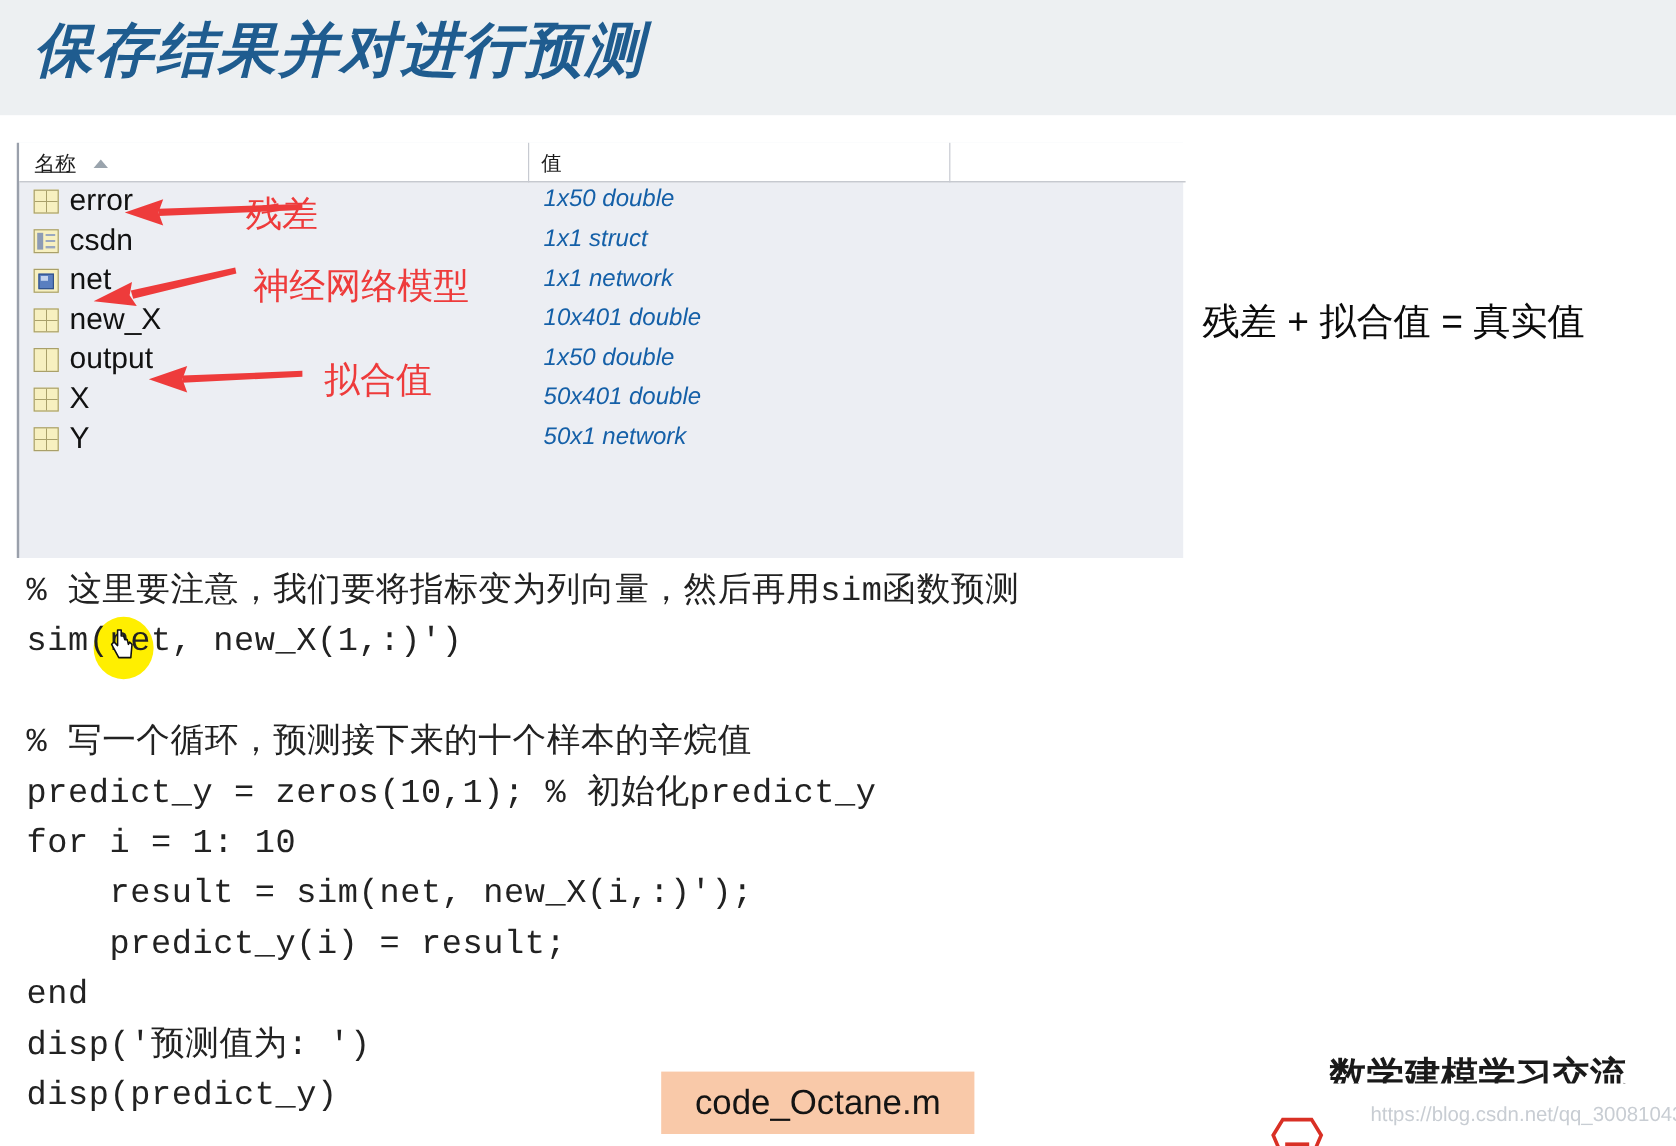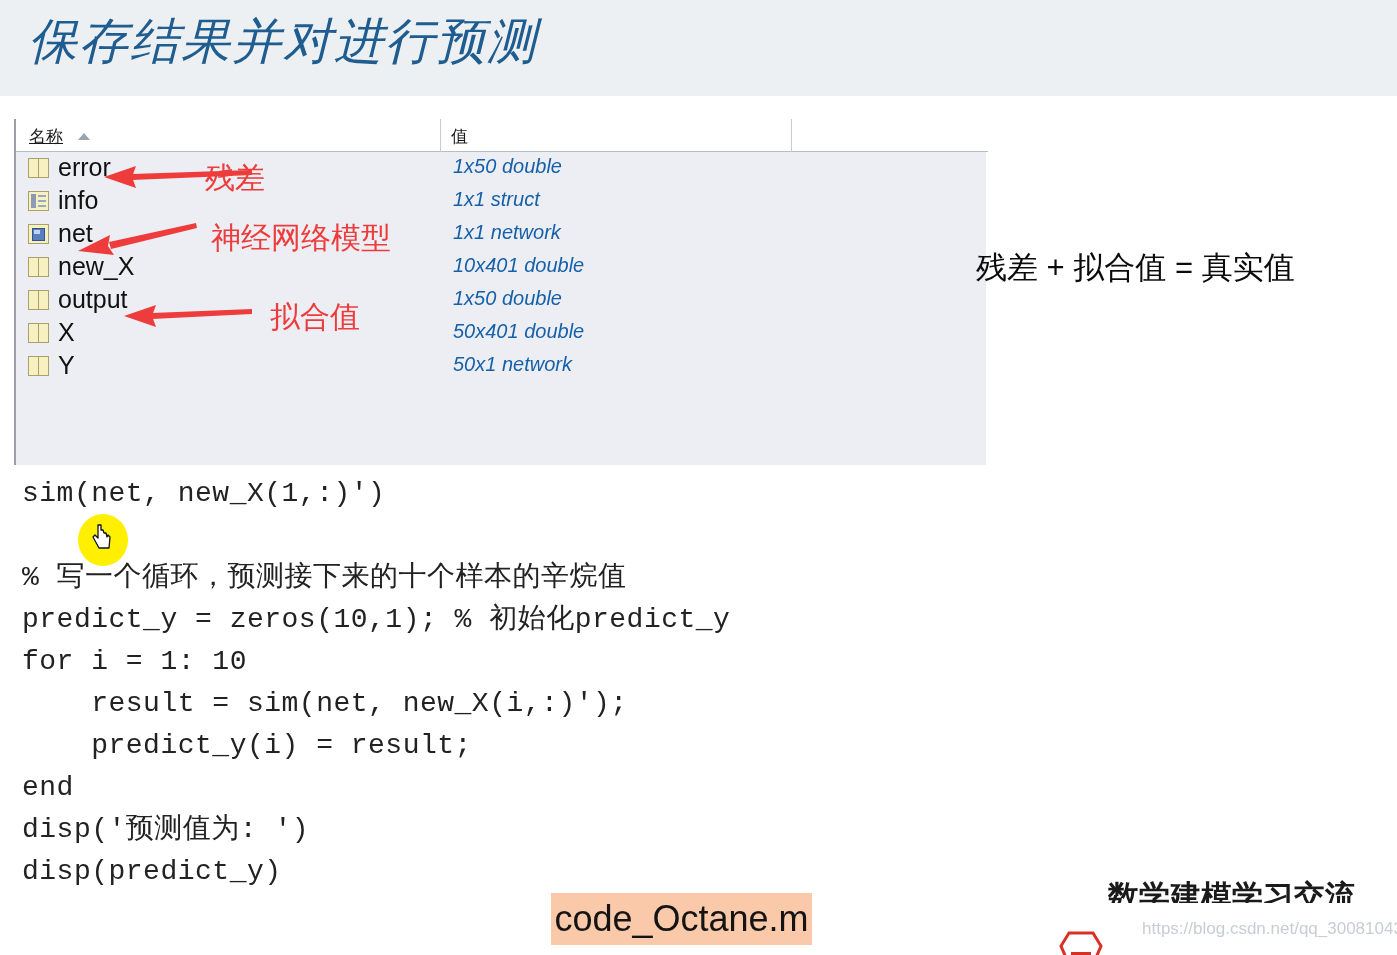--- a/index.html
+++ b/index.html
@@ -23,21 +23,21 @@
     width: 1397px;
     height: 96px;
     background: #edf0f2;
   }
   #page-title {
     position: absolute;
     left: 28px;
     top: 9px;
     font-family: "Liberation Serif", serif;
     font-size: 49px;
-    font-weight: 400;
+    font-weight: 700;
     font-style: italic;
     letter-spacing: 2px;
     color: #1f5c8f;
     white-space: nowrap;
   }
 
   
   #workspace-panel {
     position: absolute;
     left: 14px;
@@ -188,21 +188,21 @@
   #annot-nn-text       { left: 189px; top: 218px; }
   #annot-fitted-text   { left: 248px; top: 297px; }
 
   #annot-arrow-residual { left: 104px; top: 161px; }
   #annot-arrow-nn       { left: 78px;  top: 222px; }
   #annot-arrow-fitted   { left: 124px; top: 300px; }
 
   
   #formula-note {
     position: absolute;
-    left: 976px;
+    left: 1002px;
     top: 247px;
     font-family: "Liberation Sans", sans-serif;
     font-size: 31px;
     color: #0b0b0b;
     white-space: nowrap;
   }
 
   
   #code-area {
     position: absolute;
@@ -248,21 +248,21 @@
     top: 893px;
     width: 261px;
     height: 52px;
     background: #f9c9a9;
     display: flex;
     align-items: center;
     justify-content: center;
   }
   #code-file-chip-label {
     font-family: "Liberation Sans", sans-serif;
-    font-size: 36px;
+    font-size: 29px;
     color: #141414;
     white-space: nowrap;
   }
 
   
   #watermark-url {
     position: absolute;
     left: 1142px;
     top: 919px;
     font-family: "Liberation Sans", sans-serif;
@@ -308,21 +308,21 @@
       <div class="ws-header-label" id="ws-header-value">值</div>
     </div>
 
     <div class="ws-row" style="top:33px;text-decoration:underline;">
       <div class="ws-icon icon-matrix"></div>
       <div class="ws-name">error</div>
       <div class="ws-value">1x50 double</div>
     </div>
     <div class="ws-row" style="top:66px;">
       <div class="ws-icon icon-struct"></div>
-      <div class="ws-name">info</div>
+      <div class="ws-name">csdn</div>
       <div class="ws-value">1x1 struct</div>
     </div>
     <div class="ws-row" style="top:99px;">
       <div class="ws-icon icon-object"></div>
       <div class="ws-name">net</div>
       <div class="ws-value">1x1 network</div>
     </div>
     <div class="ws-row" style="top:132px;">
       <div class="ws-icon icon-matrix"></div>
       <div class="ws-name">new_X</div>
@@ -360,20 +360,21 @@
 
   <div class="annot-text" id="annot-residual-text">残差</div>
   <div class="annot-text" id="annot-nn-text">神经网络模型</div>
   <div class="annot-text" id="annot-fitted-text">拟合值</div>
 
   <div id="formula-note">残差 + 拟合值 = 真实值</div>
 
   <div id="cursor-highlight"></div>
 
   <div id="code-area">
+    <div class="code-line">% 这里要注意，我们要将指标变为列向量，然后再用sim函数预测</div>
     <div class="code-line">sim(net, new_X(1,:)')</div>
     <div class="code-line code-blank"></div>
     <div class="code-line">% 写一个循环，预测接下来的十个样本的辛烷值</div>
     <div class="code-line">predict_y = zeros(10,1); % 初始化predict_y</div>
     <div class="code-line">for i = 1: 10</div>
     <div class="code-line">    result = sim(net, new_X(i,:)');</div>
     <div class="code-line">    predict_y(i) = result;</div>
     <div class="code-line">end</div>
     <div class="code-line">disp('预测值为: ')</div>
     <div class="code-line">disp(predict_y)</div>

